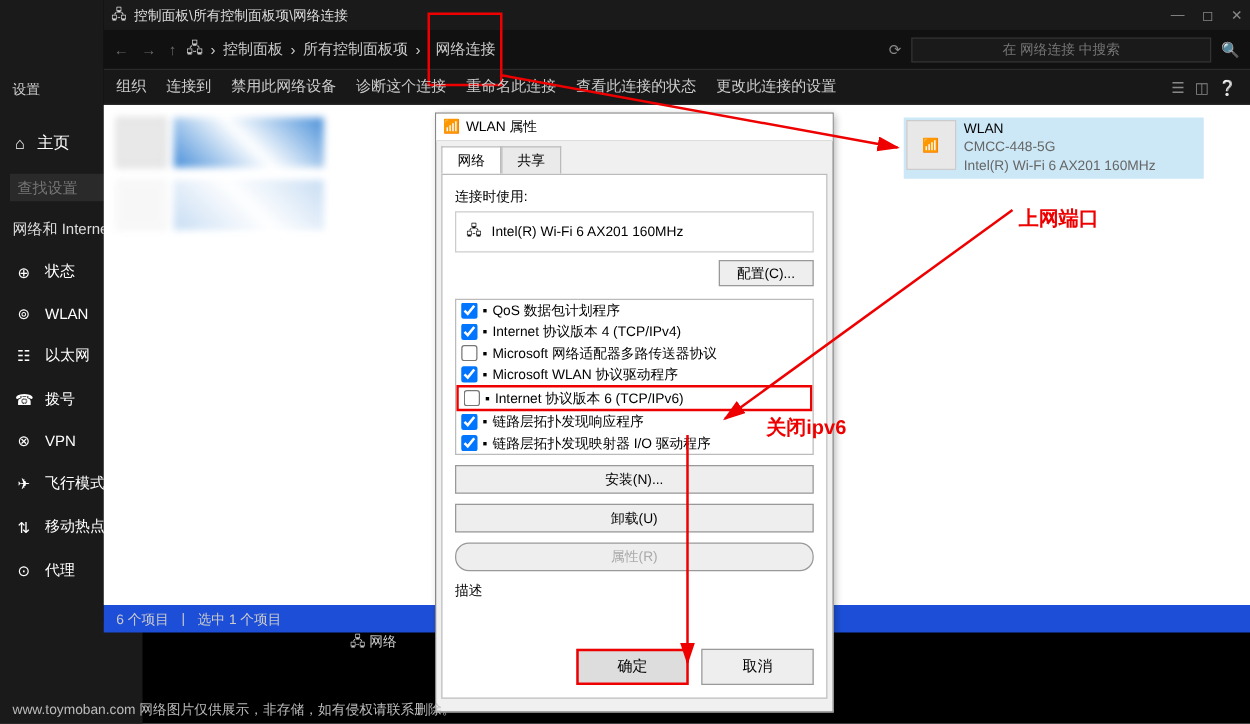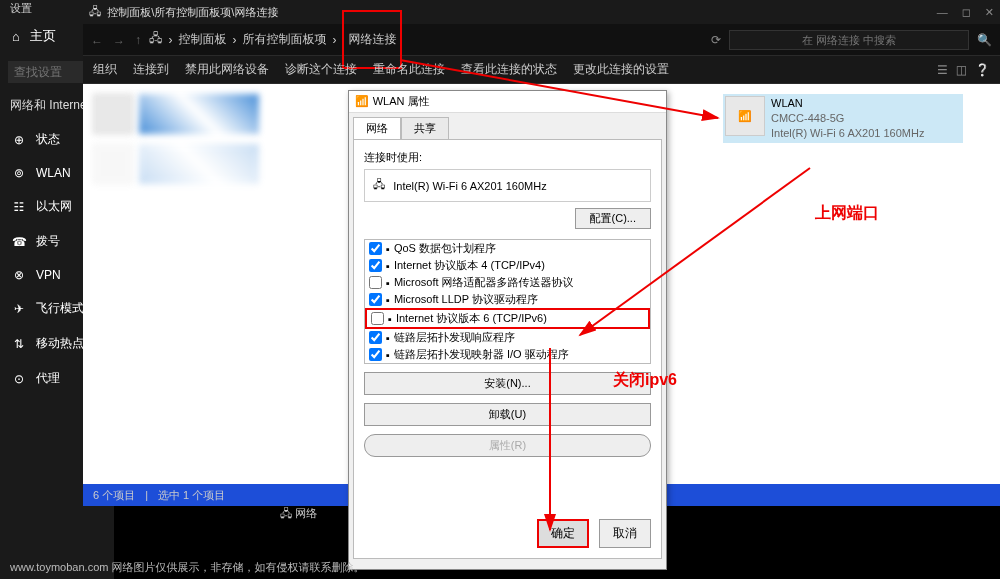--- a/index.html
+++ b/index.html
@@ -1,20 +1,20 @@
 <!DOCTYPE html>
 <html><head>
 <meta charset="utf-8">
 <style>
 * { margin: 0; padding: 0; box-sizing: border-box; font-family: "Microsoft YaHei", "Segoe UI", sans-serif; }
 body { width: 1000px; height: 579px; background: #000; overflow: hidden; position: relative; }
 
 
 .settings-sidebar { position: absolute; left: 0; top: 0; width: 114px; height: 100%; background: #1a1a1a; color: #fff; font-size: 12px; }
-.settings-title { padding: 1px 10px; font-size: 11px; color: #ccc; }
+.settings-title { padding: 16px 10px; font-size: 11px; color: #ccc; margin-top: 48px; }
 .settings-home { display: flex; align-items: center; gap: 10px; padding: 10px 12px; font-size: 13px; }
 .settings-search { margin: 6px 8px; }
 .settings-search input { width: 100%; background: #2a2a2a; border: none; color: #999; padding: 4px 6px; font-size: 12px; }
 .settings-section { padding: 8px 10px; font-size: 12px; color: #ddd; }
 .settings-item { display: flex; align-items: center; gap: 10px; padding: 9px 12px; font-size: 12px; color: #fff; }
 .settings-item .ic { width: 14px; text-align: center; }
 
 
 .cp-window { position: absolute; left: 83px; top: 0; width: 917px; height: 498px; background: #000; }
 .cp-titlebar { height: 24px; background: #1a1a1a; display: flex; align-items: center; padding: 0 6px; color: #ddd; font-size: 11px; }
@@ -52,25 +52,25 @@
 .dlg-cfgbtn { float: right; padding: 2px 14px; font-size: 11px; border: 1px solid #999; background: #eee; margin-bottom: 10px; }
 .dlg-list { clear: both; border: 1px solid #bbb; height: 125px; overflow: hidden; font-size: 11px; margin-bottom: 8px; }
 .dlg-item { display: flex; align-items: center; gap: 4px; padding: 1px 4px; white-space: nowrap; }
 .dlg-item.hi { border: 2px solid #e00; }
 .dlg-btns { display: flex; gap: 8px; margin-bottom: 8px; flex-direction: column; }
 .dlg-btns button { flex: 1; padding: 3px 6px; font-size: 11px; border: 1px solid #999; background: #eee; }
 .dlg-btns button:disabled { color: #aaa; border-radius: 11px; }
 .dlg-desc { font-size: 11px; margin-bottom: 4px; }
 .dlg-desctext { font-size: 11px; color: #444; }
 .dlg-foot { position: absolute; bottom: 10px; right: 10px; display: flex; gap: 10px; }
-.dlg-foot button { width: 52px; padding: 4px; font-size: 12px; border: 1px solid #999; background: #eee; }
+.dlg-foot button { width: 90px; padding: 4px; font-size: 12px; border: 1px solid #999; background: #eee; }
 .dlg-foot button.ok { border: 2px solid #e00; background: #ddd; }
 
 
-.anno-label { position: absolute; color: #e00; font-size: 16px; font-weight: bold; margin-top: 38px; }
+.anno-label { position: absolute; color: #e00; font-size: 16px; font-weight: bold; }
 .arrow { position: absolute; pointer-events: none; }
 .arrow line { stroke: #e00; stroke-width: 2; }
 .arrow polygon { fill: #e00; }
 
 .footer-text { position: absolute; bottom: 4px; left: 10px; color: #bbb; font-size: 11px; }
 .blur { filter: blur(3px); background: linear-gradient(45deg,#4a90d9,#fff,#4a90d9); }
 
 .bottom-icons { position: absolute; left: 280px; top: 505px; color: #ccc; font-size: 11px; }
 </style>
 </head>
@@ -220,21 +220,21 @@
           <span>Internet 协议版本 4 (TCP/IPv4)</span>
         </div>
         <div class="dlg-item">
           <input type="checkbox" style="">
           <span>▪</span>
           <span>Microsoft 网络适配器多路传送器协议</span>
         </div>
         <div class="dlg-item">
           <input type="checkbox" checked="" style="">
           <span>▪</span>
-          <span>Microsoft LLDP 协议驱动程序</span>
+          <span>Microsoft WLAN 协议驱动程序</span>
         </div>
         <div class="dlg-item hi">
           <input type="checkbox" style="">
           <span>▪</span>
           <span>Internet 协议版本 6 (TCP/IPv6)</span>
         </div>
         <div class="dlg-item">
           <input type="checkbox" checked="" style="">
           <span>▪</span>
           <span>链路层拓扑发现响应程序</span>
@@ -243,20 +243,21 @@
           <input type="checkbox" checked="" style="">
           <span>▪</span>
           <span>链路层拓扑发现映射器 I/O 驱动程序</span>
         </div>
       </div>
     <div class="dlg-btns">
       <button>安装(N)...</button>
       <button>卸载(U)</button>
       <button disabled="">属性(R)</button>
     </div>
+    <div class="dlg-desc">描述</div>
     <div class="dlg-foot">
       <button class="ok">确定</button>
       <button>取消</button>
     </div>
   </div>
 </div>
 
 <div class="anno-label" style="left:815px;top:165px">上网端口</div>
 <div class="anno-label" style="left:613px;top:332px">关闭ipv6</div>
 

